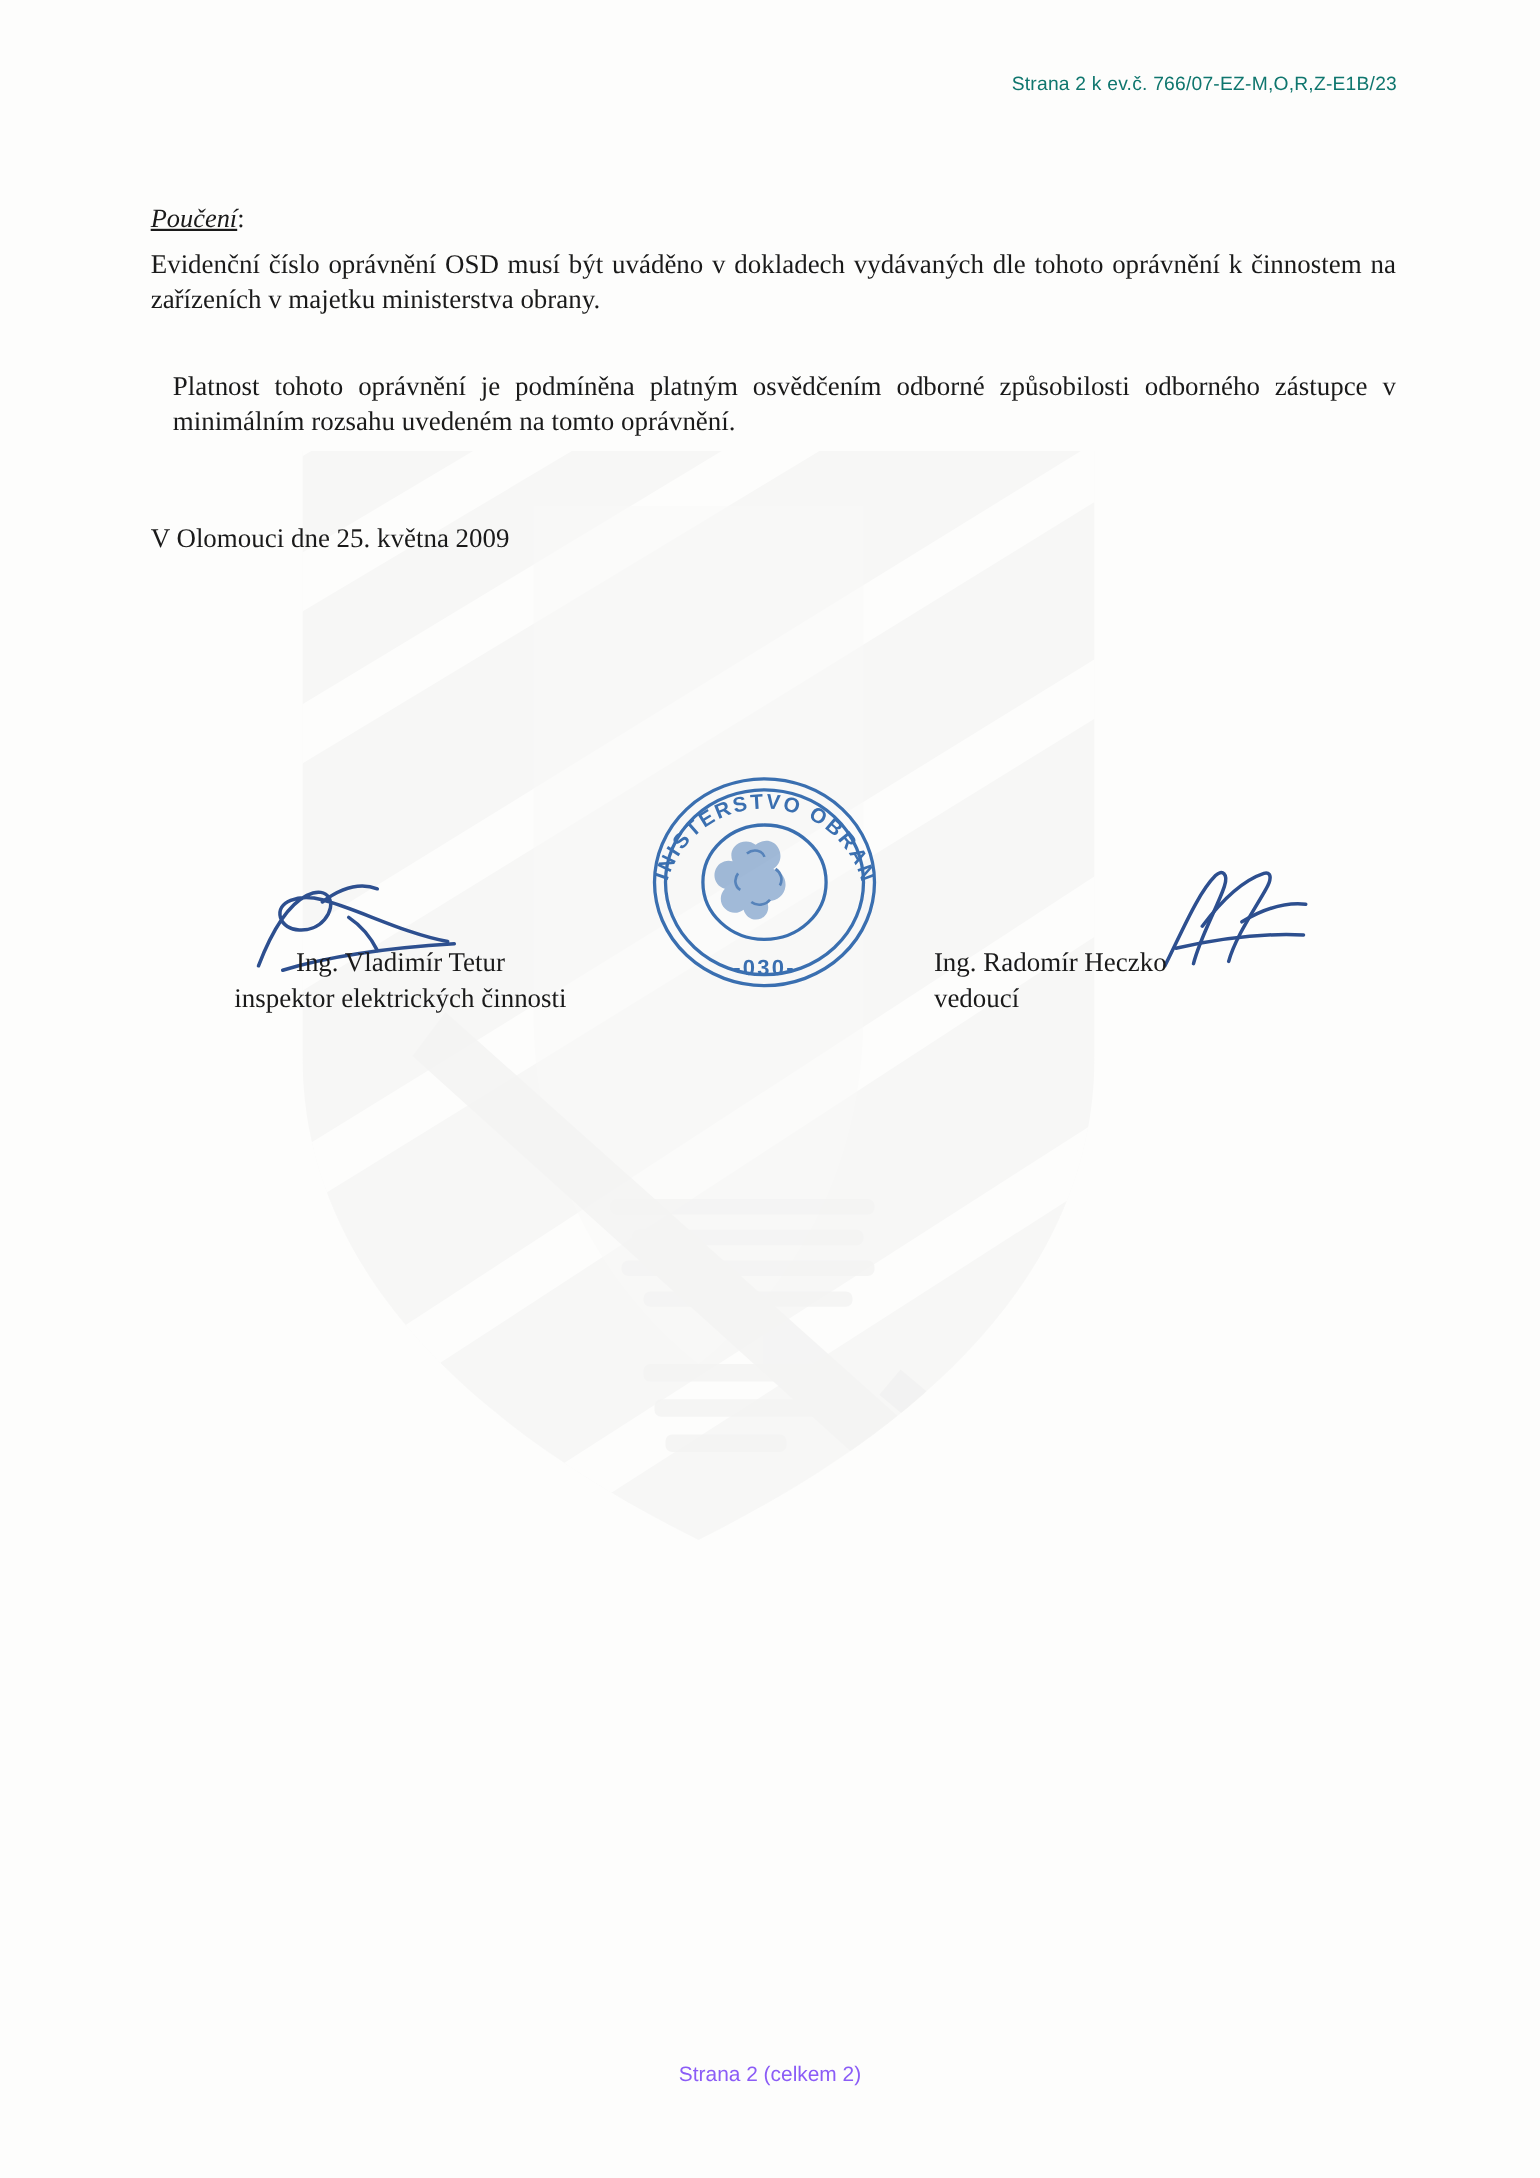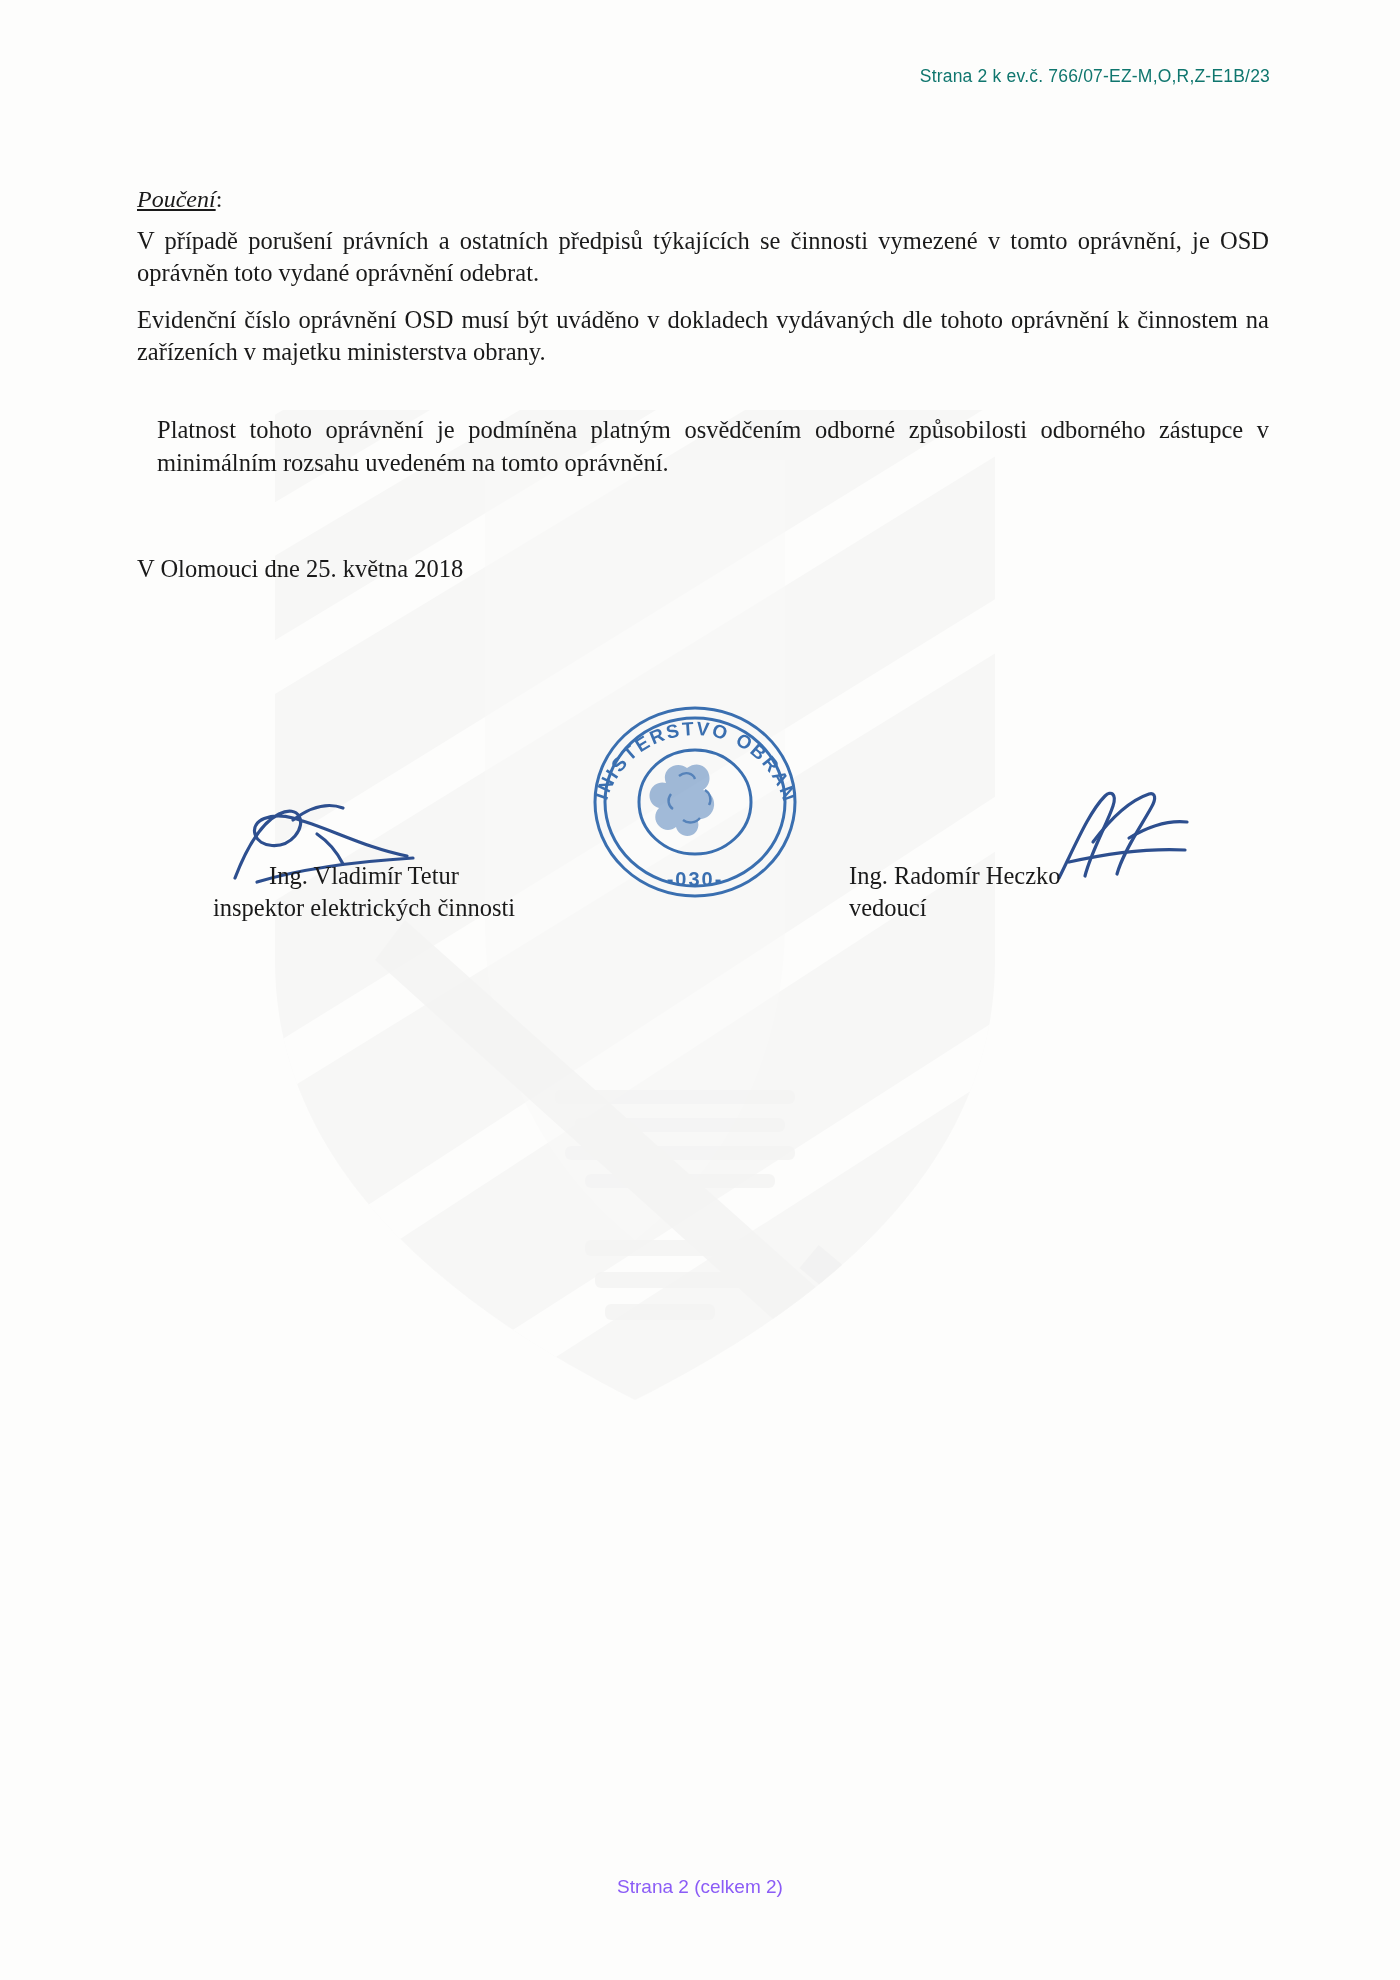--- a/index.html
+++ b/index.html
@@ -177,28 +177,27 @@
     </svg>
   </div>
 
   <div class="doc-header">Strana 2 k ev.č. 766/07-EZ-M,O,R,Z-E1B/23</div>
 
   <div class="content">
     <div>
       <span class="heading">Poučení</span><span class="heading-colon">:</span>
     </div>
 
-    <p class="para tight">V případě porušení právních a ostatních předpisů týkajících se činnosti vymezené v tomto oprávnění, je OSD oprávněn toto vydané oprávnění odebrat.</p>
 
     <p class="para">Evidenční číslo oprávnění OSD musí být uváděno v dokladech vydávaných dle tohoto oprávnění k činnostem na zařízeních v majetku ministerstva obrany.</p>
 
     <p class="para spacer-before">Platnost tohoto oprávnění je podmíněna platným osvědčením odborné způsobilosti odborného zástupce v minimálním rozsahu uvedeném na tomto oprávnění.</p>
 
 
-    <p class="date-line">V Olomouci dne 25. května 2018</p>
+    <p class="date-line">V Olomouci dne 25. května 2009</p>
   </div>
 
   <div class="sig-area">
 
     <div class="scribble" style="left:60px; top:-10px;">
       <svg width="260" height="110" viewBox="0 0 260 110" xmlns="http://www.w3.org/2000/svg">
         <g fill="none" stroke="#2d4f8f" stroke-width="3.2" stroke-linecap="round">
           <path d="M38 88 C48 62 62 34 82 24 C102 14 110 32 98 46 C86 60 62 58 58 44 C54 30 74 22 96 28 C130 37 168 58 210 66"></path>
           <path d="M96 30 C112 18 130 12 146 18"></path>
           <path d="M60 92 C100 80 150 72 216 68"></path>

